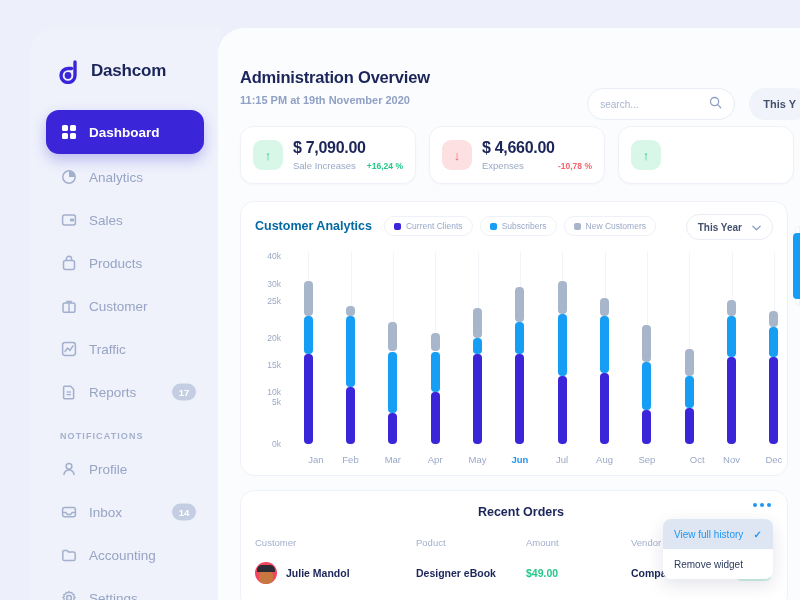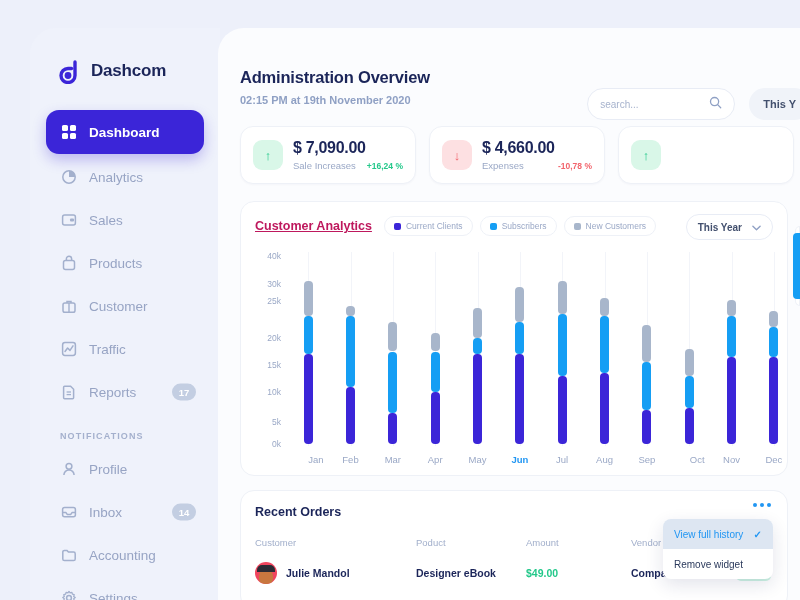--- a/index.html
+++ b/index.html
@@ -108,21 +108,21 @@
   .stat-delta.pos { color: #23c88a; }
   .stat-delta.neg { color: #f2646c; }
 
   
   .chart-card {
     margin: 17px 0 0 22px; width: 548px; height: 275px;
     background: #ffffff; border: 1px solid #eef1f7; border-radius: 14px;
     position: relative;
   }
   .chart-head { display: flex; align-items: center; padding: 14px 0 0 14px; gap: 12px; }
-  .chart-title { font-size: 12.5px; font-weight: bold; color: #be185d; text-decoration: underline; }
+  .chart-title { font-size: 12.5px; font-weight: bold; color: #0369a1; }
   .legend { display: flex; gap: 7px; }
   .legend-item {
     height: 20px; border: 1px solid #eef1f7; border-radius: 10px;
     display: flex; align-items: center; gap: 5px; padding: 0 9px;
     font-size: 8.5px; color: #9aa8c6;
   }
   .legend-dot { width: 7px; height: 7px; border-radius: 2px; flex: 0 0 auto; }
   .chart-range {
     position: absolute; right: 14px; top: 12px;
     height: 26px; border: 1px solid #e8ecf5; border-radius: 13px;
@@ -146,21 +146,21 @@
     transform: translateX(-50%); top: 4px;
   }
   .x-tick.hl { color: #2196f3; font-weight: bold; }
 
   
   .orders-card {
     margin: 14px 0 0 22px; width: 548px; height: 120px;
     background: #ffffff; border: 1px solid #eef1f7; border-radius: 14px;
     position: relative; overflow: hidden;
   }
-  .orders-title { font-size: 12.5px; font-weight: bold; color: #1b2559; padding: 14px 0 0 14px; }
+  .orders-title { font-size: 12.5px; font-weight: bold; color: #1b2559; padding: 14px 0 0 14px; text-align: center; }
   .orders-dots {
     position: absolute; right: 16px; top: 12px;
     display: flex; gap: 3px; align-items: center;
   }
   .orders-dots i { width: 4px; height: 4px; border-radius: 50%; background: #2196f3; display: block; }
   .orders-table { width: 100%; margin-top: 12px; border-collapse: collapse; }
   .orders-table th {
     text-align: left; font-size: 9.5px; color: #a2afcb; font-weight: normal;
     padding: 6px 0 10px 0;
   }
@@ -339,21 +339,21 @@
         <span>Settings</span>
       </div>
     </div>
   </div>
 
   <div class="main">
 
     <div class="topbar">
       <div>
         <div class="page-title">Administration Overview</div>
-        <div class="page-sub">02:15 PM at 19th November 2020</div>
+        <div class="page-sub">11:15 PM at 19th November 2020</div>
       </div>
       <div class="topbar-right">
         <div class="search-box">
           <input placeholder="search..." style="">
           <span>
             <svg width="13" height="13" viewBox="0 0 14 14">
                 <circle cx="6" cy="6" r="4.4" fill="none" stroke="#8fa0c4" stroke-width="1.4"></circle>
                 <line x1="9.3" y1="9.3" x2="12.6" y2="12.6" stroke="#8fa0c4" stroke-width="1.4" stroke-linecap="round"></line>
               </svg>
           </span>
@@ -416,21 +416,21 @@
       </div>
 
       <div class="plot">
         <div class="y-axis" id="y-axis">
             <div class="y-tick" style="top: 6px;">40k</div>
             <div class="y-tick" style="top: 34px;">30k</div>
             <div class="y-tick" style="top: 51px;">25k</div>
             <div class="y-tick" style="top: 88px;">20k</div>
             <div class="y-tick" style="top: 115px;">15k</div>
             <div class="y-tick" style="top: 142px;">10k</div>
-            <div class="y-tick" style="top: 172px;">5k</div>
+            <div class="y-tick" style="top: 152px;">5k</div>
             <div class="y-tick" style="top: 194px;">0k</div>
           </div>
         <div class="grid-area" id="grid-area">
             <div class="gridline" style="left: 21.1667px;"></div>
             <div class="bar-group" style="left: 16.6667px; height: 196px;">
               <div class="seg c0" style="top: 104.2px; height: 89.8px;"></div>
               <div class="seg c1" style="top: 66.4px; height: 37.8px;"></div>
               <div class="seg c2" style="top: 31.2px; height: 35.2px;"></div>
             </div>
             <div class="gridline" style="left: 63.5px;"></div>

